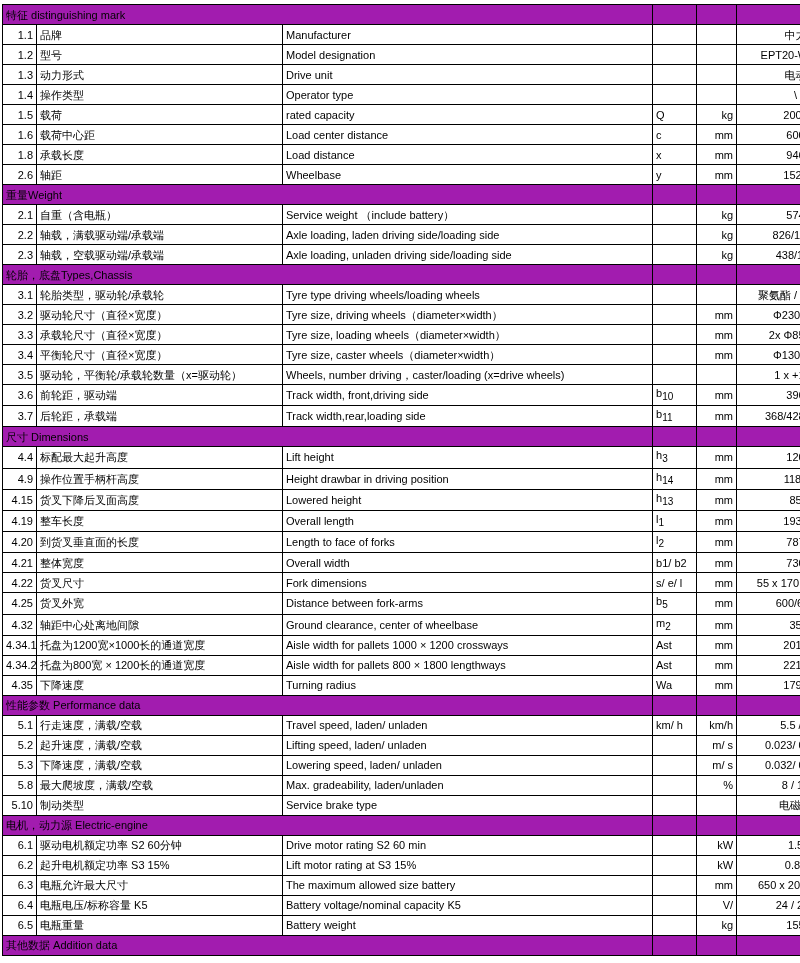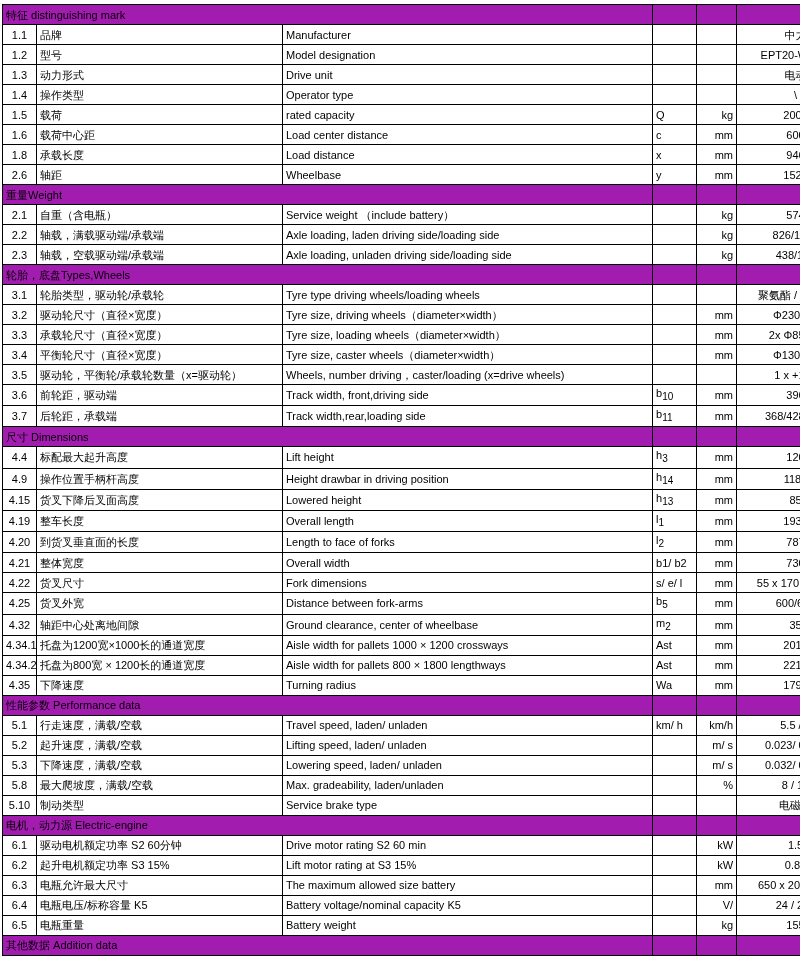--- a/index.html
+++ b/index.html
@@ -39,21 +39,21 @@
   col.c-cn    { width: 246px; }
   col.c-en    { width: 370px; }
   col.c-sym   { width: 44px; }
   col.c-unit  { width: 40px; }
   col.c-val   { width: 118px; }
 
   tr.section td {
     background: #a21caf;
     font-weight: normal;
   }
-  td.num { text-align: center; }
+  td.num { text-align: right; }
   td.cn  { text-align: left; }
   td.en  { text-align: left; }
   td.sym { text-align: left; }
   td.unit{ text-align: right; }
   td.val { text-align: center; }
   .sub {
     font-size: 10px;
     vertical-align: sub;
   }
 </style>
@@ -165,21 +165,21 @@
         </tr>
         <tr>
           <td class="num">2.3</td>
           <td class="cn">轴载，空载驱动端/承载端</td>
           <td class="en">Axle loading, unladen  driving side/loading side</td>
           <td class="sym"></td>
           <td class="unit">kg</td>
           <td class="val">438/126</td>
         </tr>
         <tr class="section">
-          <td colspan="3" class="cn">轮胎，底盘Types,Wheels</td>
+          <td colspan="3" class="cn">轮胎，底盘Types,Chassis</td>
           <td>&nbsp;</td>
           <td>&nbsp;</td>
           <td>&nbsp;</td>
         </tr>
         <tr>
           <td class="num">3.1</td>
           <td class="cn">轮胎类型，驱动轮/承载轮</td>
           <td class="en">Tyre type driving wheels/loading wheels</td>
           <td class="sym"></td>
           <td class="unit"></td>

